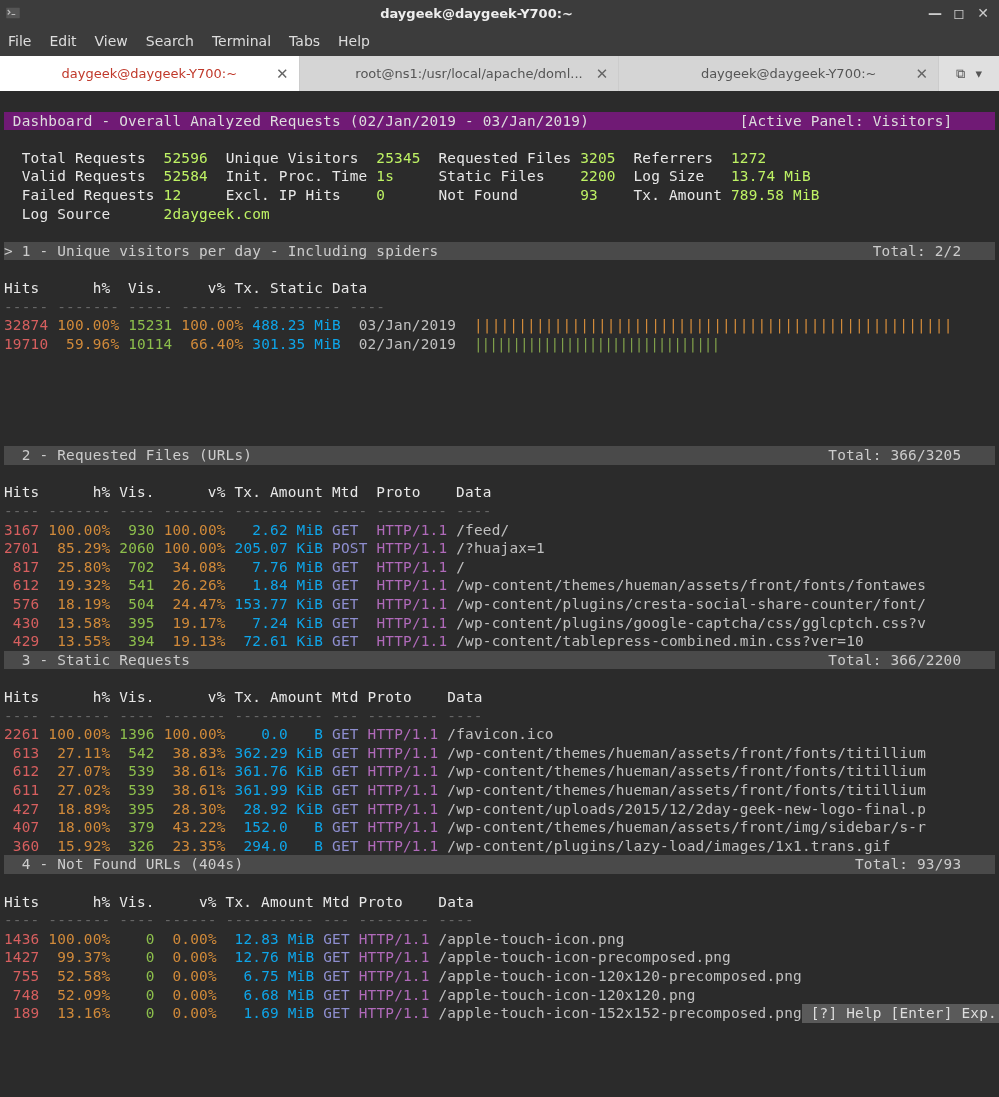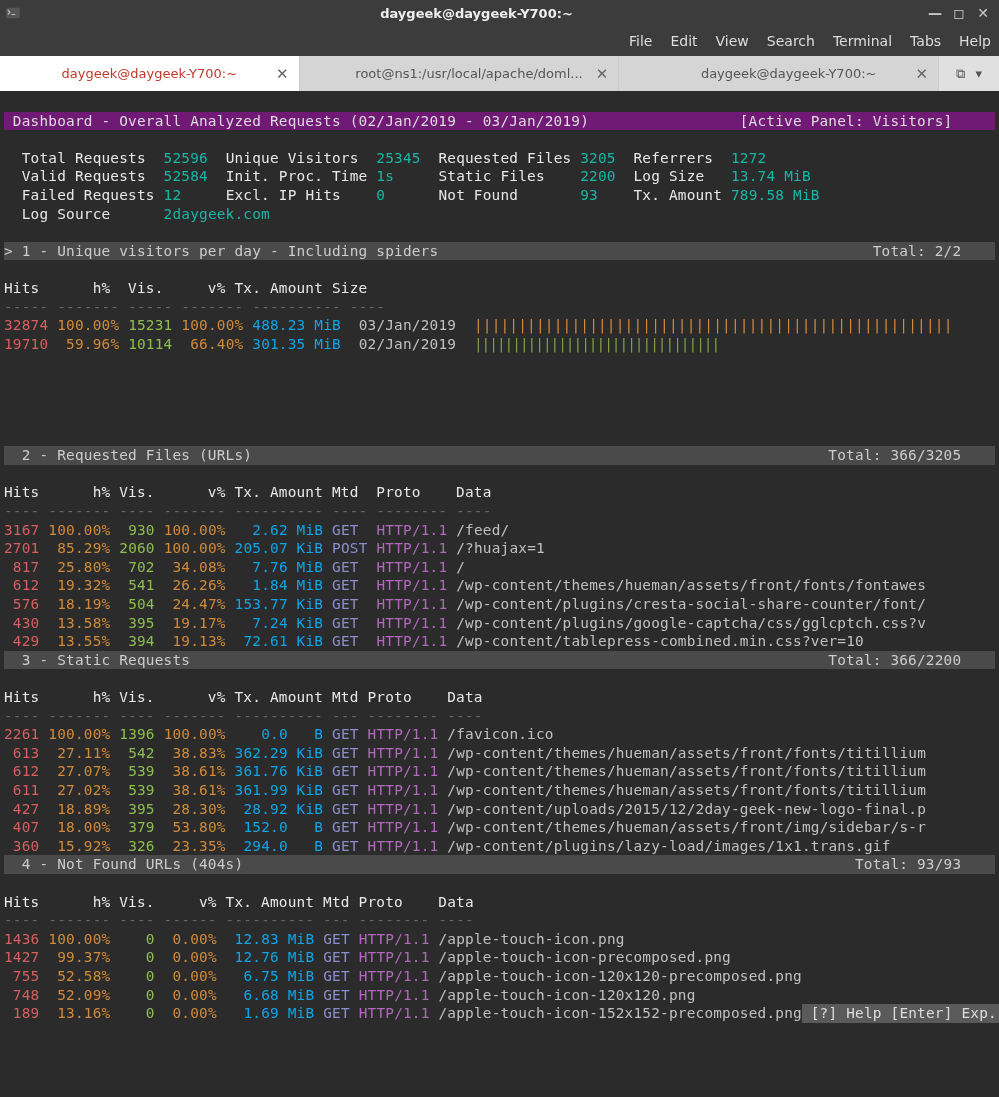--- a/index.html
+++ b/index.html
@@ -8,42 +8,42 @@
 
   
   .titlebar { height:26px; background:#3c3c3c; display:flex; align-items:center; color:#eee; font-family:"DejaVu Sans",sans-serif; font-size:13px; font-weight:700; }
   .titlebar .icon { width:26px; height:26px; display:flex; align-items:center; justify-content:center; }
   .titlebar .icon svg { width:18px; height:18px; fill:#888; }
   .titlebar .title { flex:1; text-align:center; }
   .titlebar .win-btns { display:flex; gap:8px; padding-right:8px; }
   .titlebar .win-btn { width:16px; height:16px; display:flex; align-items:center; justify-content:center; color:#ccc; font-size:14px; cursor:pointer; }
 
   
-  .menubar { height:30px; background:#3c3c3c; display:flex; align-items:center; padding:0 8px; gap:18px; font-family:"DejaVu Sans",sans-serif; font-size:14px; color:#ddd;justify-content:flex-end; }
+  .menubar { height:30px; background:#3c3c3c; display:flex; align-items:center; padding:0 8px; gap:18px; font-family:"DejaVu Sans",sans-serif; font-size:14px; color:#ddd; }
   .menubar span { cursor:default; }
 
   
   .tabbar { height:35px; background:#e0e0e0; display:flex; align-items:stretch; font-family:"DejaVu Sans",sans-serif; font-size:13px; }
   .tabbar .tab { flex:1; display:flex; align-items:center; justify-content:center; gap:8px; border-right:1px solid #ccc; background:#d5d5d5; position:relative; cursor:pointer; }
   .tabbar .tab.active { background:#fff; color:#c0392b; }
   .tabbar .tab .close { position:absolute; right:10px; color:#666; font-size:15px; cursor:pointer; }
   .tabbar .tab.inactive { color:#555;padding-left:20px; }
   .tabbar .extras { width:60px; display:flex; align-items:center; justify-content:center; gap:10px; color:#555; }
   .tabbar .extras span { cursor:pointer; }
 
   
   .term { height:calc(100% - 26px - 30px - 35px); background:#2b2b2b; padding:2px 4px; white-space:pre; line-height:18.6px; overflow:hidden; font-size:14.4px; letter-spacing:0.2px; }
   .term span { white-space:pre; }
 
   .hdr    { background:#701a75; color:#ddd; display:inline-block; width:100%; }
   .pan    { background:#4a4a4a; color:#ccc; display:inline-block; width:100%; }
   .bright { color:#e8e8e8; }
   .dim    { color:#666; }
   .cyan   { color:#0ea5e9; }
-  .val    { color:#14b8a6; }
+  .val    { color:#bef264; }
   .red    { color:#d75f5f; }
   .grn    { color:#8dbf4c;text-align:right; }
   .blu    { color:#8e8ecf; }
   .purp   { color:#b06aba; }
   .ora    { color:#d18a3a; }
   .bar    { color:#d18a3a; }
   .bar2   { color:#7f9f4a; letter-spacing:-1px; }
   .ftr    { background:#5a5a5a; color:#ddd; display:inline-block; width:100%; }
 
 </style>
@@ -97,21 +97,21 @@
 <div class="term">
 <span class="hdr"><span> Dashboard - Overall Analyzed Requests (02/Jan/2019 - 03/Jan/2019)</span><span id="hdr-gap">                 </span><span>[Active Panel: Visitors] </span></span>
 
   <span class="bright">Total Requests</span>  <span class="val">52596</span>  <span class="bright">Unique Visitors</span>  <span class="val">25345</span>  <span class="bright">Requested Files</span> <span class="val">3205</span>  <span class="bright">Referrers</span>  <span class="val">1272</span>
   <span class="bright">Valid Requests</span>  <span class="val">52584</span>  <span class="bright">Init. Proc. Time</span> <span class="val">1s</span>     <span class="bright">Static Files</span>    <span class="val">2200</span>  <span class="bright">Log Size</span>   <span class="val">13.74 MiB</span>
   <span class="bright">Failed Requests</span> <span class="val">12</span>     <span class="bright">Excl. IP Hits</span>    <span class="val">0</span>      <span class="bright">Not Found</span>       <span class="val">93</span>    <span class="bright">Tx. Amount</span> <span class="val">789.58 MiB</span>
   <span class="bright">Log Source</span>      <span class="val">2daygeek.com</span>
 
 <span class="pan" id="pan1">&gt; 1 - Unique visitors per day - Including spiders                                                 Total: 2/2</span>
 
-<span class="bright">Hits      h%  Vis.     v% Tx. Amount Size</span>
+<span class="bright">Hits      h%  Vis.     v% Tx. Static Data</span>
 <span class="dim">----- ------- ----- ------- ---------- ----</span>
 <span id="p1rows"><span class="red">32874</span> <span class="ora">100.00%</span> <span class="grn">15231</span> <span class="ora">100.00%</span> <span class="cyan">488.23 MiB</span>  <span>03/Jan/2019</span>  <span class="bar">||||||||||||||||||||||||||||||||||||||||||||||||||||||</span>
 <span class="red">19710</span> <span class="ora"> 59.96%</span> <span class="grn">10114</span> <span class="ora"> 66.40%</span> <span class="cyan">301.35 MiB</span>  <span>02/Jan/2019</span>  <span class="bar2">||||||||||||||||||||||||||||||||</span></span>
 
 
 
 
 
 <span class="pan" id="pan2">  2 - Requested Files (URLs)                                                                 Total: 366/3205</span>
 
@@ -126,21 +126,21 @@
 <span class="red"> 429</span> <span class="ora"> 13.55%</span> <span class="grn"> 394</span> <span class="ora"> 19.13%</span> <span class="cyan"> 72.61 KiB</span> <span class="blu">GET </span> <span class="purp">HTTP/1.1</span> <span>/wp-content/tablepress-combined.min.css?ver=10</span></span>
 <span class="pan" id="pan3">  3 - Static Requests                                                                        Total: 366/2200</span>
 
 <span class="bright">Hits      h% Vis.      v% Tx. Amount Mtd Proto    Data</span>
 <span class="dim">---- ------- ---- ------- ---------- --- -------- ----</span>
 <span id="p3rows"><span class="red">2261</span> <span class="ora">100.00%</span> <span class="grn">1396</span> <span class="ora">100.00%</span> <span class="cyan">   0.0   B</span> <span class="blu">GET</span> <span class="purp">HTTP/1.1</span> <span>/favicon.ico</span>
 <span class="red"> 613</span> <span class="ora"> 27.11%</span> <span class="grn"> 542</span> <span class="ora"> 38.83%</span> <span class="cyan">362.29 KiB</span> <span class="blu">GET</span> <span class="purp">HTTP/1.1</span> <span>/wp-content/themes/hueman/assets/front/fonts/titillium</span>
 <span class="red"> 612</span> <span class="ora"> 27.07%</span> <span class="grn"> 539</span> <span class="ora"> 38.61%</span> <span class="cyan">361.76 KiB</span> <span class="blu">GET</span> <span class="purp">HTTP/1.1</span> <span>/wp-content/themes/hueman/assets/front/fonts/titillium</span>
 <span class="red"> 611</span> <span class="ora"> 27.02%</span> <span class="grn"> 539</span> <span class="ora"> 38.61%</span> <span class="cyan">361.99 KiB</span> <span class="blu">GET</span> <span class="purp">HTTP/1.1</span> <span>/wp-content/themes/hueman/assets/front/fonts/titillium</span>
 <span class="red"> 427</span> <span class="ora"> 18.89%</span> <span class="grn"> 395</span> <span class="ora"> 28.30%</span> <span class="cyan"> 28.92 KiB</span> <span class="blu">GET</span> <span class="purp">HTTP/1.1</span> <span>/wp-content/uploads/2015/12/2day-geek-new-logo-final.p</span>
-<span class="red"> 407</span> <span class="ora"> 18.00%</span> <span class="grn"> 379</span> <span class="ora"> 53.80%</span> <span class="cyan"> 152.0   B</span> <span class="blu">GET</span> <span class="purp">HTTP/1.1</span> <span>/wp-content/themes/hueman/assets/front/img/sidebar/s-r</span>
+<span class="red"> 407</span> <span class="ora"> 18.00%</span> <span class="grn"> 379</span> <span class="ora"> 43.22%</span> <span class="cyan"> 152.0   B</span> <span class="blu">GET</span> <span class="purp">HTTP/1.1</span> <span>/wp-content/themes/hueman/assets/front/img/sidebar/s-r</span>
 <span class="red"> 360</span> <span class="ora"> 15.92%</span> <span class="grn"> 326</span> <span class="ora"> 23.35%</span> <span class="cyan"> 294.0   B</span> <span class="blu">GET</span> <span class="purp">HTTP/1.1</span> <span>/wp-content/plugins/lazy-load/images/1x1.trans.gif</span></span>
 <span class="pan" id="pan4">  4 - Not Found URLs (404s)                                                                     Total: 93/93</span>
 
 <span class="bright">Hits      h% Vis.     v% Tx. Amount Mtd Proto    Data</span>
 <span class="dim">---- ------- ---- ------ ---------- --- -------- ----</span>
 <span id="p4rows"><span class="red">1436</span> <span class="ora">100.00%</span> <span class="grn">   0</span> <span class="ora"> 0.00%</span> <span class="cyan"> 12.83 MiB</span> <span class="blu">GET</span> <span class="purp">HTTP/1.1</span> <span>/apple-touch-icon.png</span>
 <span class="red">1427</span> <span class="ora"> 99.37%</span> <span class="grn">   0</span> <span class="ora"> 0.00%</span> <span class="cyan"> 12.76 MiB</span> <span class="blu">GET</span> <span class="purp">HTTP/1.1</span> <span>/apple-touch-icon-precomposed.png</span>
 <span class="red"> 755</span> <span class="ora"> 52.58%</span> <span class="grn">   0</span> <span class="ora"> 0.00%</span> <span class="cyan">  6.75 MiB</span> <span class="blu">GET</span> <span class="purp">HTTP/1.1</span> <span>/apple-touch-icon-120x120-precomposed.png</span>
 <span class="red"> 748</span> <span class="ora"> 52.09%</span> <span class="grn">   0</span> <span class="ora"> 0.00%</span> <span class="cyan">  6.68 MiB</span> <span class="blu">GET</span> <span class="purp">HTTP/1.1</span> <span>/apple-touch-icon-120x120.png</span>
 <span class="red"> 189</span> <span class="ora"> 13.16%</span> <span class="grn">   0</span> <span class="ora"> 0.00%</span> <span class="cyan">  1.69 MiB</span> <span class="blu">GET</span> <span class="purp">HTTP/1.1</span> <span>/apple-touch-icon-152x152-precomposed.png</span></span><span class="ftr" id="ftr-line"> [?] Help [Enter] Exp. Panel  0 - Thu Jan  3 13:55:07 2019                              [q]uit GoAccess 1.3 </span>

